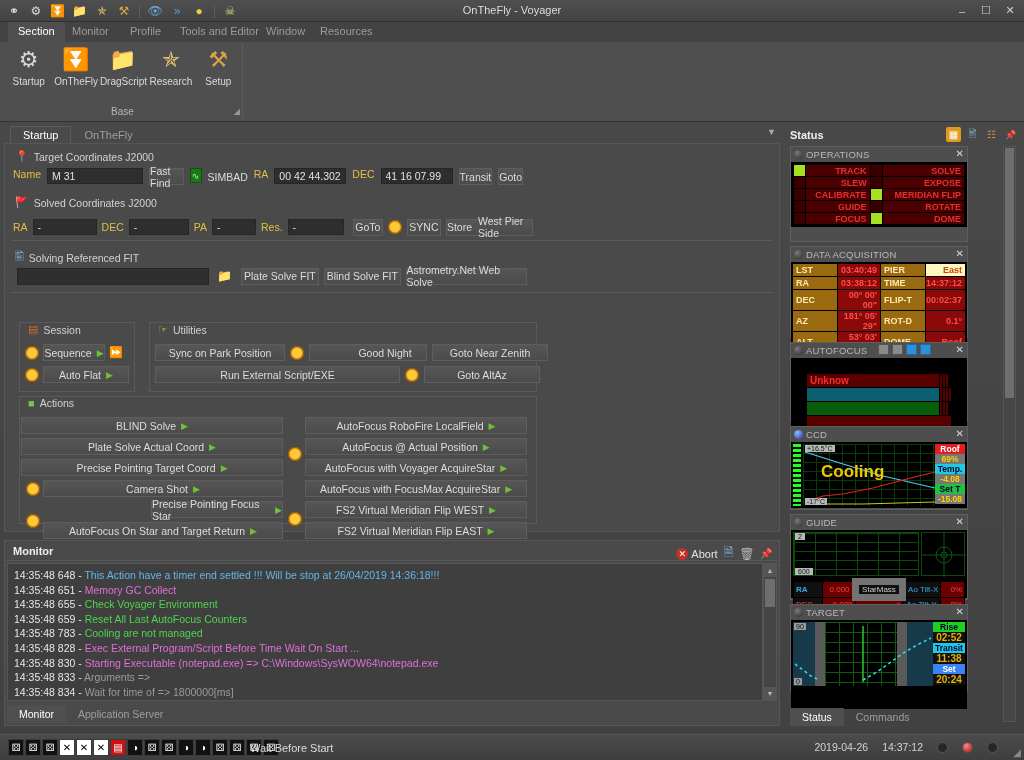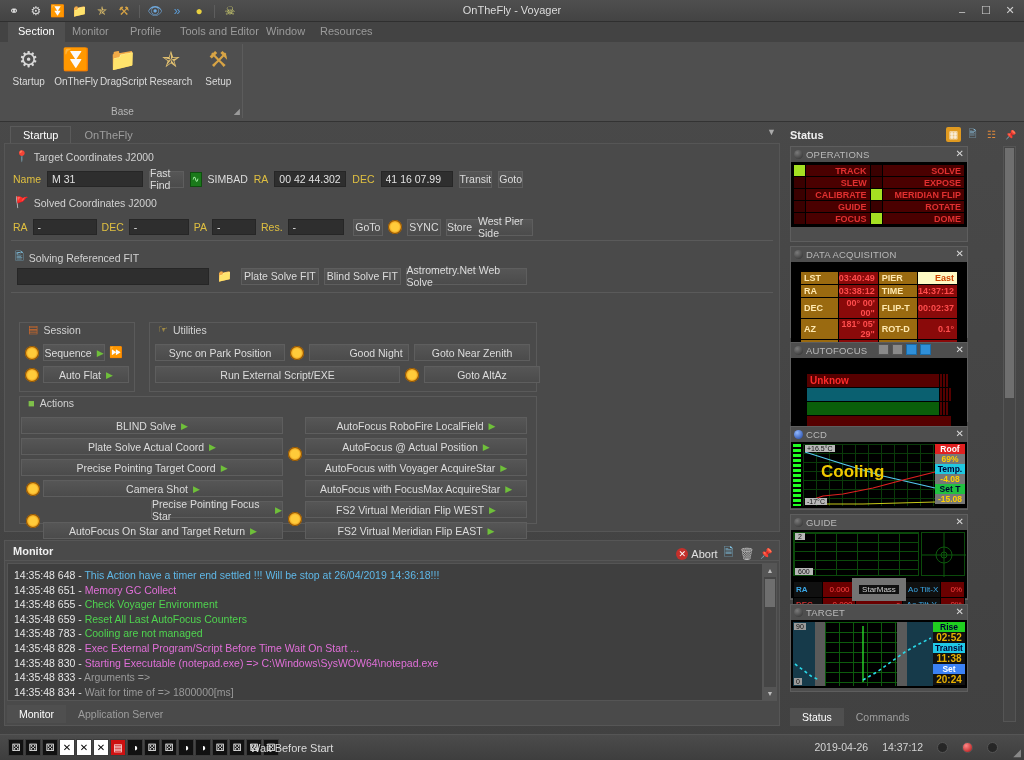--- a/index.html
+++ b/index.html
@@ -248,21 +248,21 @@
       </div>
       <div class="pcollapse">▼</div>
     </div>
 
     <div class="panelbody">
 
       <div style="position:absolute;left:10px;top:6px;" class="sectitle">
         <span class="ic" style="color:#e8b83a;">📍</span>
         <span>Target Coordinates J2000</span>
       </div>
-      <div style="position:absolute;left:8px;top:24px;width:510px;height:22px;display:flex;align-items:center;gap:6px;">
+      <div style="position:absolute;left:8px;top:24px;width:510px;height:22px;display:flex;align-items:flex-start;gap:6px;">
         <span class="lbl-y">Name</span>
         <input class="fld" style="width: 96px;" value="M 31">
         <div class="btn" style="width:48px;">Fast Find</div>
         <div style="width:16px;height:15px;background:#1a7a1a;border:1px solid #0e4f0e;display:flex;align-items:center;justify-content:center;font-size:9px;color:#b6ffb6;">∿</div>
         <div class="btn" style="width:50px;border:none;background:none;">SIMBAD</div>
         <span class="lbl-y">RA</span>
         <input class="fld" style="width: 72px;" value="00 42 44.302">
         <span class="lbl-y">DEC</span>
         <input class="fld" style="width: 72px;" value="41 16 07.99">
         <div class="btn" style="width:40px;">Transit</div>
@@ -329,21 +329,21 @@
       </div>
 
       <div class="box" style="left:144px;top:178px;width:388px;height:70px;"></div>
       <div style="position:absolute;left:150px;top:179px;background:#4a4a4a;padding:0 3px;" class="sectitle">
         <span class="ic" style="color:#e8c040;">☞</span>
         <span>Utilities</span>
       </div>
       <div style="position:absolute;left:150px;top:200px;display:flex;align-items:center;gap:5px;">
         <div class="btn" style="width:130px;">Sync on Park Position</div>
         <div class="gear"></div>
-        <div class="btn" style="width:100px;padding-left:34px;">Good Night</div>
+        <div class="btn" style="width:118px;padding-left:34px;">Good Night</div>
         <div class="btn" style="width:116px;">Goto Near Zenith</div>
       </div>
       <div style="position:absolute;left:150px;top:222px;display:flex;align-items:center;gap:5px;">
         <div class="btn" style="width:245px;">Run External Script/EXE</div>
         <div class="gear"></div>
         <div class="btn" style="width:116px;">Goto AltAz</div>
       </div>
 
       <div class="box" style="left:14px;top:252px;width:518px;height:128px;"></div>
       <div style="position:absolute;left:20px;top:253px;background:#4a4a4a;padding:0 3px;" class="sectitle">
@@ -504,21 +504,21 @@
           </table>
       </div>
     </div>
 
     <div class="spanel" style="top:120px;height:92px;">
       <div class="sphead">
         <span class="spdot"></span>
         <span class="sptitle">DATA ACQUISITION</span>
         <span class="spclose">✕</span>
       </div>
-      <div class="spbody" style="padding:9px;">
+      <div class="spbody" style="padding:1px;">
         <table class="daq">
             <tbody id="daqbody">
               <tr>
                 <td class="daqk">LST</td>
                 <td class="daqv">03:40:49</td>
                 <td class="daqk">PIER</td>
                 <td class="daqv hl">East</td>
               </tr>
               <tr>
                 <td class="daqk">RA</td>
@@ -666,21 +666,21 @@
           </table>
       </div>
     </div>
 
     <div class="spanel" style="top:478px;height:88px;">
       <div class="sphead">
         <span class="spdot"></span>
         <span class="sptitle">TARGET</span>
         <span class="spclose">✕</span>
       </div>
-      <div class="spbody" style="position:relative;height:68px;padding:18px;">
+      <div class="spbody" style="position:relative;height:89px;padding:18px;">
         <div style="position:absolute;left:2px;top:2px;width:140px;height:64px;background:#000;overflow:hidden;">
           <div style="position:absolute;left:0;top:0;width:22px;height:64px;background:#163a4a;"></div>
           <div style="position:absolute;left:22px;top:0;width:10px;height:64px;background:#5a5a5a;"></div>
           <div style="position:absolute;left:104px;top:0;width:10px;height:64px;background:#5a5a5a;"></div>
           <div style="position:absolute;left:114px;top:0;width:26px;height:64px;background:#163a4a;"></div>
           <div style="position:absolute;left:32px;top:0;width:72px;height:64px;
                       background-image:linear-gradient(#0d5a0d 1px,transparent 1px),linear-gradient(90deg,#0d5a0d 1px,transparent 1px);
                       background-size:14px 10px;"></div>
           <svg width="140" height="64" style="position:absolute;left:0;top:0;">
             <line x1="70" y1="4" x2="70" y2="60" stroke="#2ad82a" stroke-width="1.4"></line>

